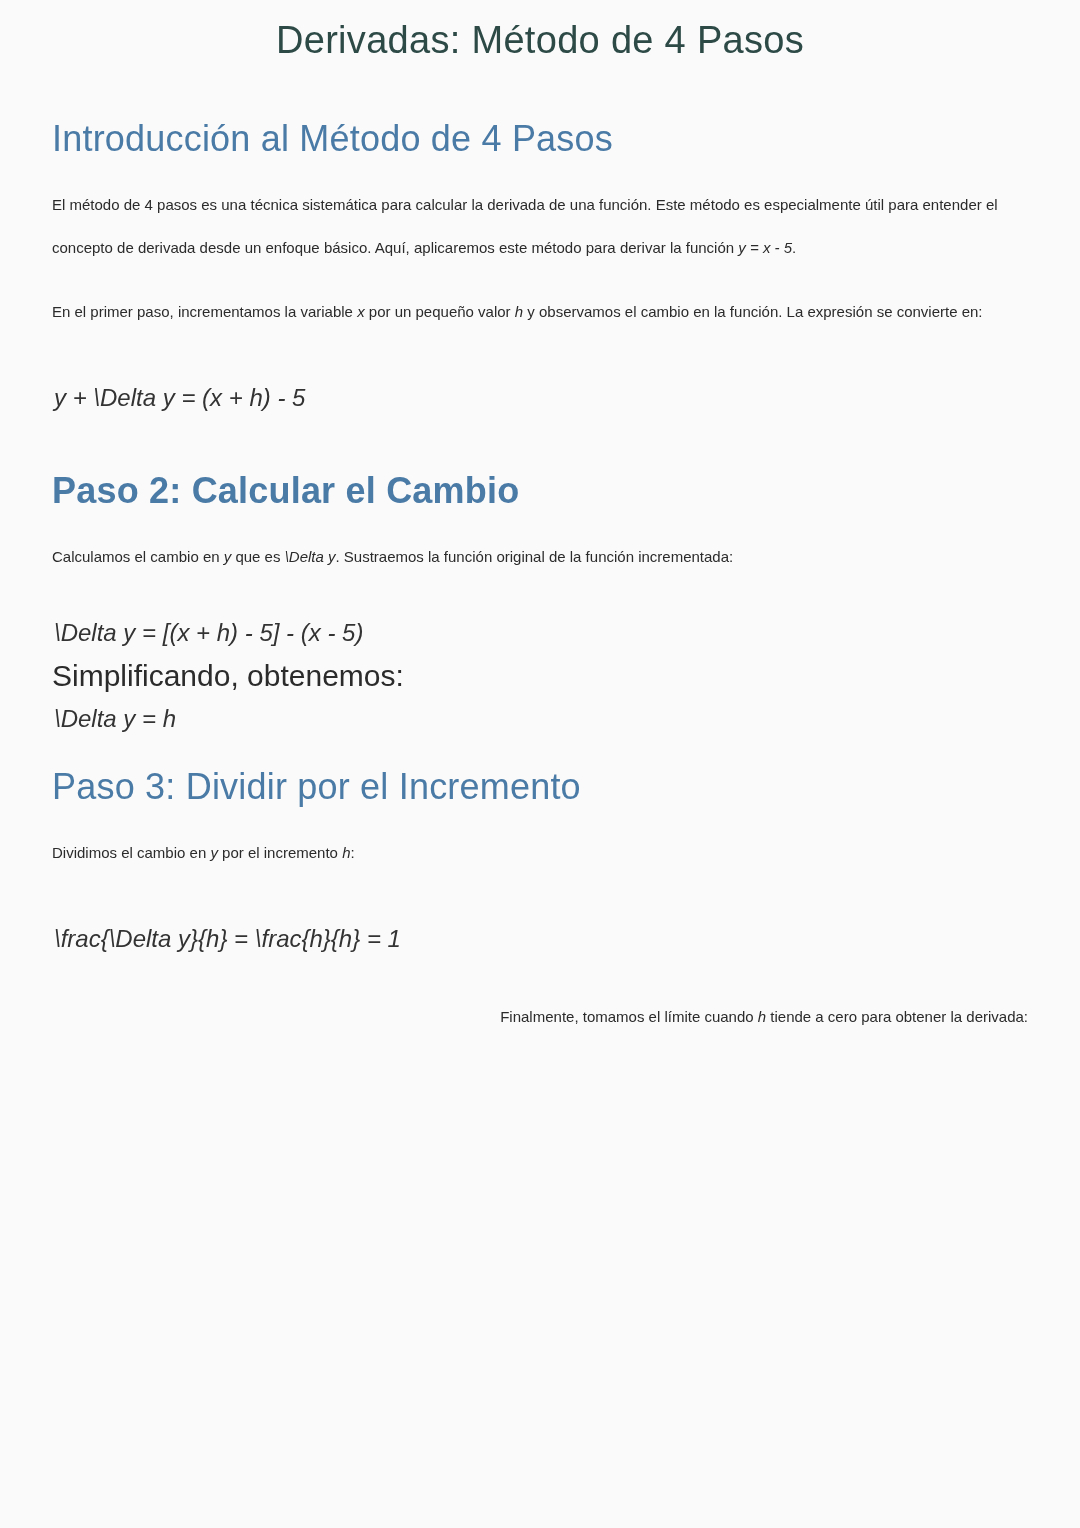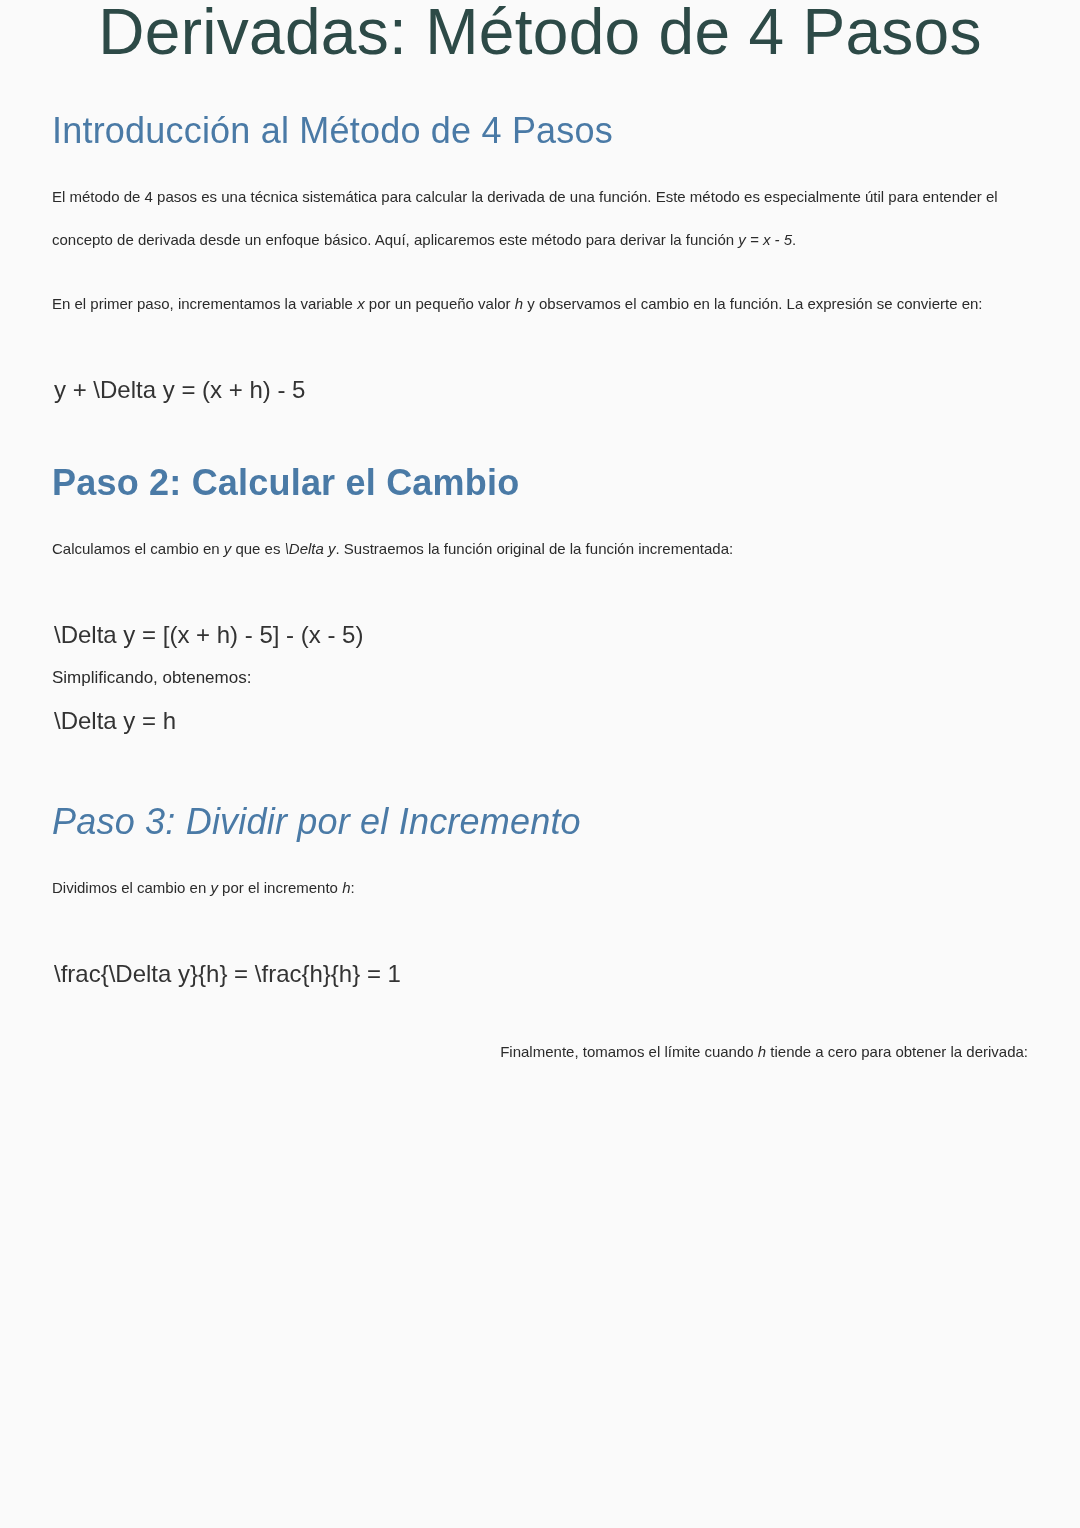--- a/index.html
+++ b/index.html
@@ -12,22 +12,22 @@
       height: 1528px;
       overflow: hidden;
       font-family: "Liberation Sans", "DejaVu Sans", sans-serif;
       color: #2b2b2b;
       position: relative;
     }
     .page {
       padding: 0 52px;
     }
     .doc-title {
-      margin: 0;
-      font-size: 64px;
+      margin: 8px;
+      font-size: 38px;
       font-weight: 400;
       color: #2d4a47;
       text-align: center;
       letter-spacing: 0.3px;
       line-height: 64px;
       height: 64px;
     }
     .section-heading {
       margin: 0;
       font-size: 36px;
@@ -42,38 +42,39 @@
       line-height: 43px;
       color: #2b2b2b;
     }
     .math {
       font-style: italic;
     }
     .formula {
       margin: 0;
       font-size: 24px;
       line-height: 43px;
+      font-style: italic;
       color: #333333;
       padding-left: 2px;
     }
     .plain-line {
       margin: 0;
-      font-size: 17px;
+      font-size: 30px;
       line-height: 43px;
       color: #2b2b2b;
     }
     #h-intro { margin-top: 44px; }
     #p-intro { margin-top: 21px; }
     #h-paso1 { margin-top: 50px; }
     #p-paso1 { margin-top: 21px; }
     #f-paso1 { margin-top: 43px; }
     #h-paso2 { margin-top: 49px; font-weight: bold; }
     #p-paso2 { margin-top: 21px; }
-    #f-paso2a { margin-top: 43px; }
-    #h-paso3 { margin-top: 57px; font-style: italic; }
+    #f-paso2a { margin-top: 33px; }
+    #h-paso3 { margin-top: 24px; }
     #p-paso3 { margin-top: 21px; }
     #f-paso3 { margin-top: 43px; }
     #h-paso4 { margin-top: 49px; }
     #p-paso4 { margin-top: 35px; text-align: right; }
   </style>
 </head>
 <body>
 
 <div class="page">
 

